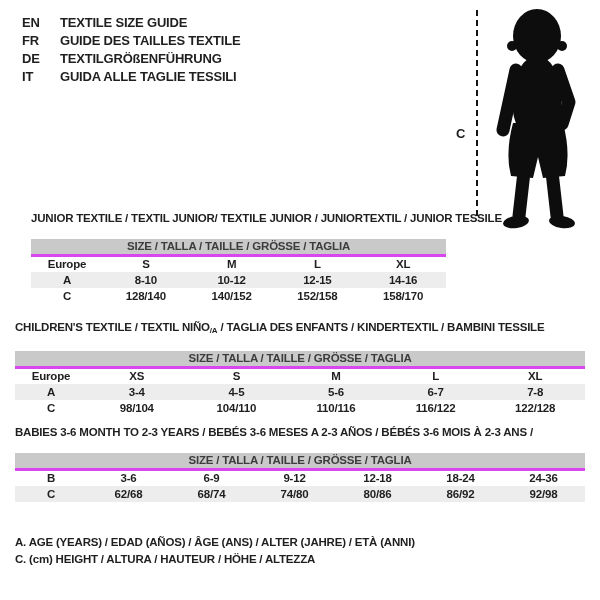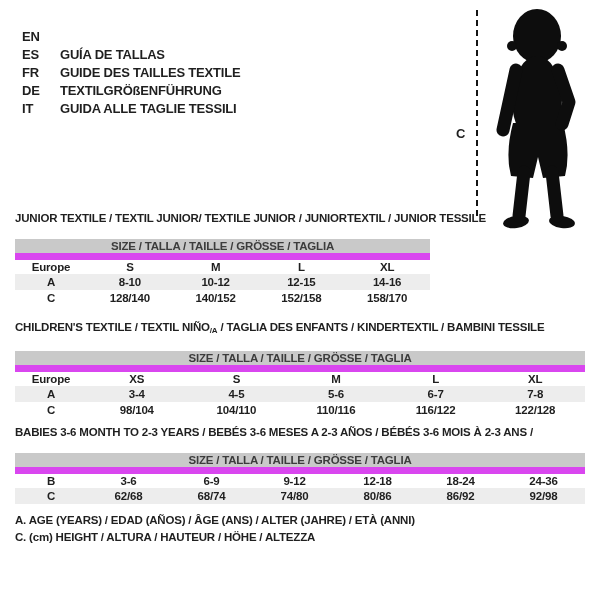--- a/index.html
+++ b/index.html
@@ -7,67 +7,64 @@
   body{
     font-family:"Liberation Sans", sans-serif;
     background:#ffffff;
     color:#1f1f1f;
     font-weight:bold;
     -webkit-font-smoothing:antialiased;
   }
   .page{ position:relative; width:600px; height:600px; background:#fff; overflow:hidden; }
 
   
-  .lang-list{ position:absolute; top:28px; left:22px; font-size:13px; letter-spacing:-0.2px; }
+  .lang-list{ position:absolute; top:14px; left:22px; font-size:13px; letter-spacing:-0.2px; }
   .lang-row{ display:flex; height:18px; line-height:18px; }
   .lang-code{ width:38px; }
   .lang-label{ white-space:nowrap; }
 
   
   .figure{ position:absolute; left:455px; top:6px; width:142px; height:232px; }
   .measure-line{ position:absolute; left:21px; top:4px; height:206px; width:0; border-left:2px dashed #141414; }
   .measure-label{ position:absolute; left:1px; top:120px; font-size:13px; }
   .figure svg{ position:absolute; left:30px; top:0; }
 
   
   .size-section{ position:absolute; left:15px; }
-  .sec1{ top:211px; width:415px; }
+  .sec1{ top:211px; width:415px;margin-left:16px; }
   .sec2{ top:320px; width:570px; }
   .sec3{ top:425px; width:570px; }
   .sec-title{ font-size:11.5px; line-height:15px; letter-spacing:-0.2px; margin-bottom:13px; white-space:nowrap; }
   .sec3 .sec-title{ white-space:normal; }
   .sub-size{ font-size:8px; vertical-align:-2px; }
 
   table.size-table{ width:100%; border-collapse:collapse; table-layout:fixed; font-size:11.5px; letter-spacing:-0.2px; }
   table.size-table td{ text-align:center; height:16px; padding:1px 2px; }
   td.size-bar{
     background:#c9c9c9; color:#3c3c3c; text-align:left; padding-left:7px;
     height:17px; border-bottom:2px solid #ffffff;
   }
-  tr.head-row td{ border-top:7px solid #d946ef; height:17px; }
+  tr.head-row td{ border-top:3px solid #d946ef; height:17px; }
   td.row-label{ text-align:left; padding-left:4px; }
   col.label-col{ width:72px; }
   tr.stripe td{ background:#ededed; }
 
   
-  .footnotes{ position:absolute; left:15px; top:512px; font-size:11.5px; letter-spacing:-0.2px; }
+  .footnotes{ position:absolute; left:15px; top:534px; font-size:11.5px; letter-spacing:-0.2px; }
   .footnote{ height:17px; line-height:17px; white-space:nowrap; }
 </style>
 </head>
 <body>
 
 <div class="page">
 
   <div class="lang-list">
     <div class="lang-row">
       <span class="lang-code">EN</span>
-    </div>
-    <div class="lang-row">
-      <span class="lang-code">ES</span>
-      <span class="lang-label">GUÍA DE TALLAS</span>
+      <span class="lang-label">TEXTILE SIZE GUIDE</span>
     </div>
     <div class="lang-row">
       <span class="lang-code">FR</span>
       <span class="lang-label">GUIDE DES TAILLES TEXTILE</span>
     </div>
     <div class="lang-row">
       <span class="lang-code">DE</span>
       <span class="lang-label">TEXTILGRÖßENFÜHRUNG</span>
     </div>
     <div class="lang-row">

